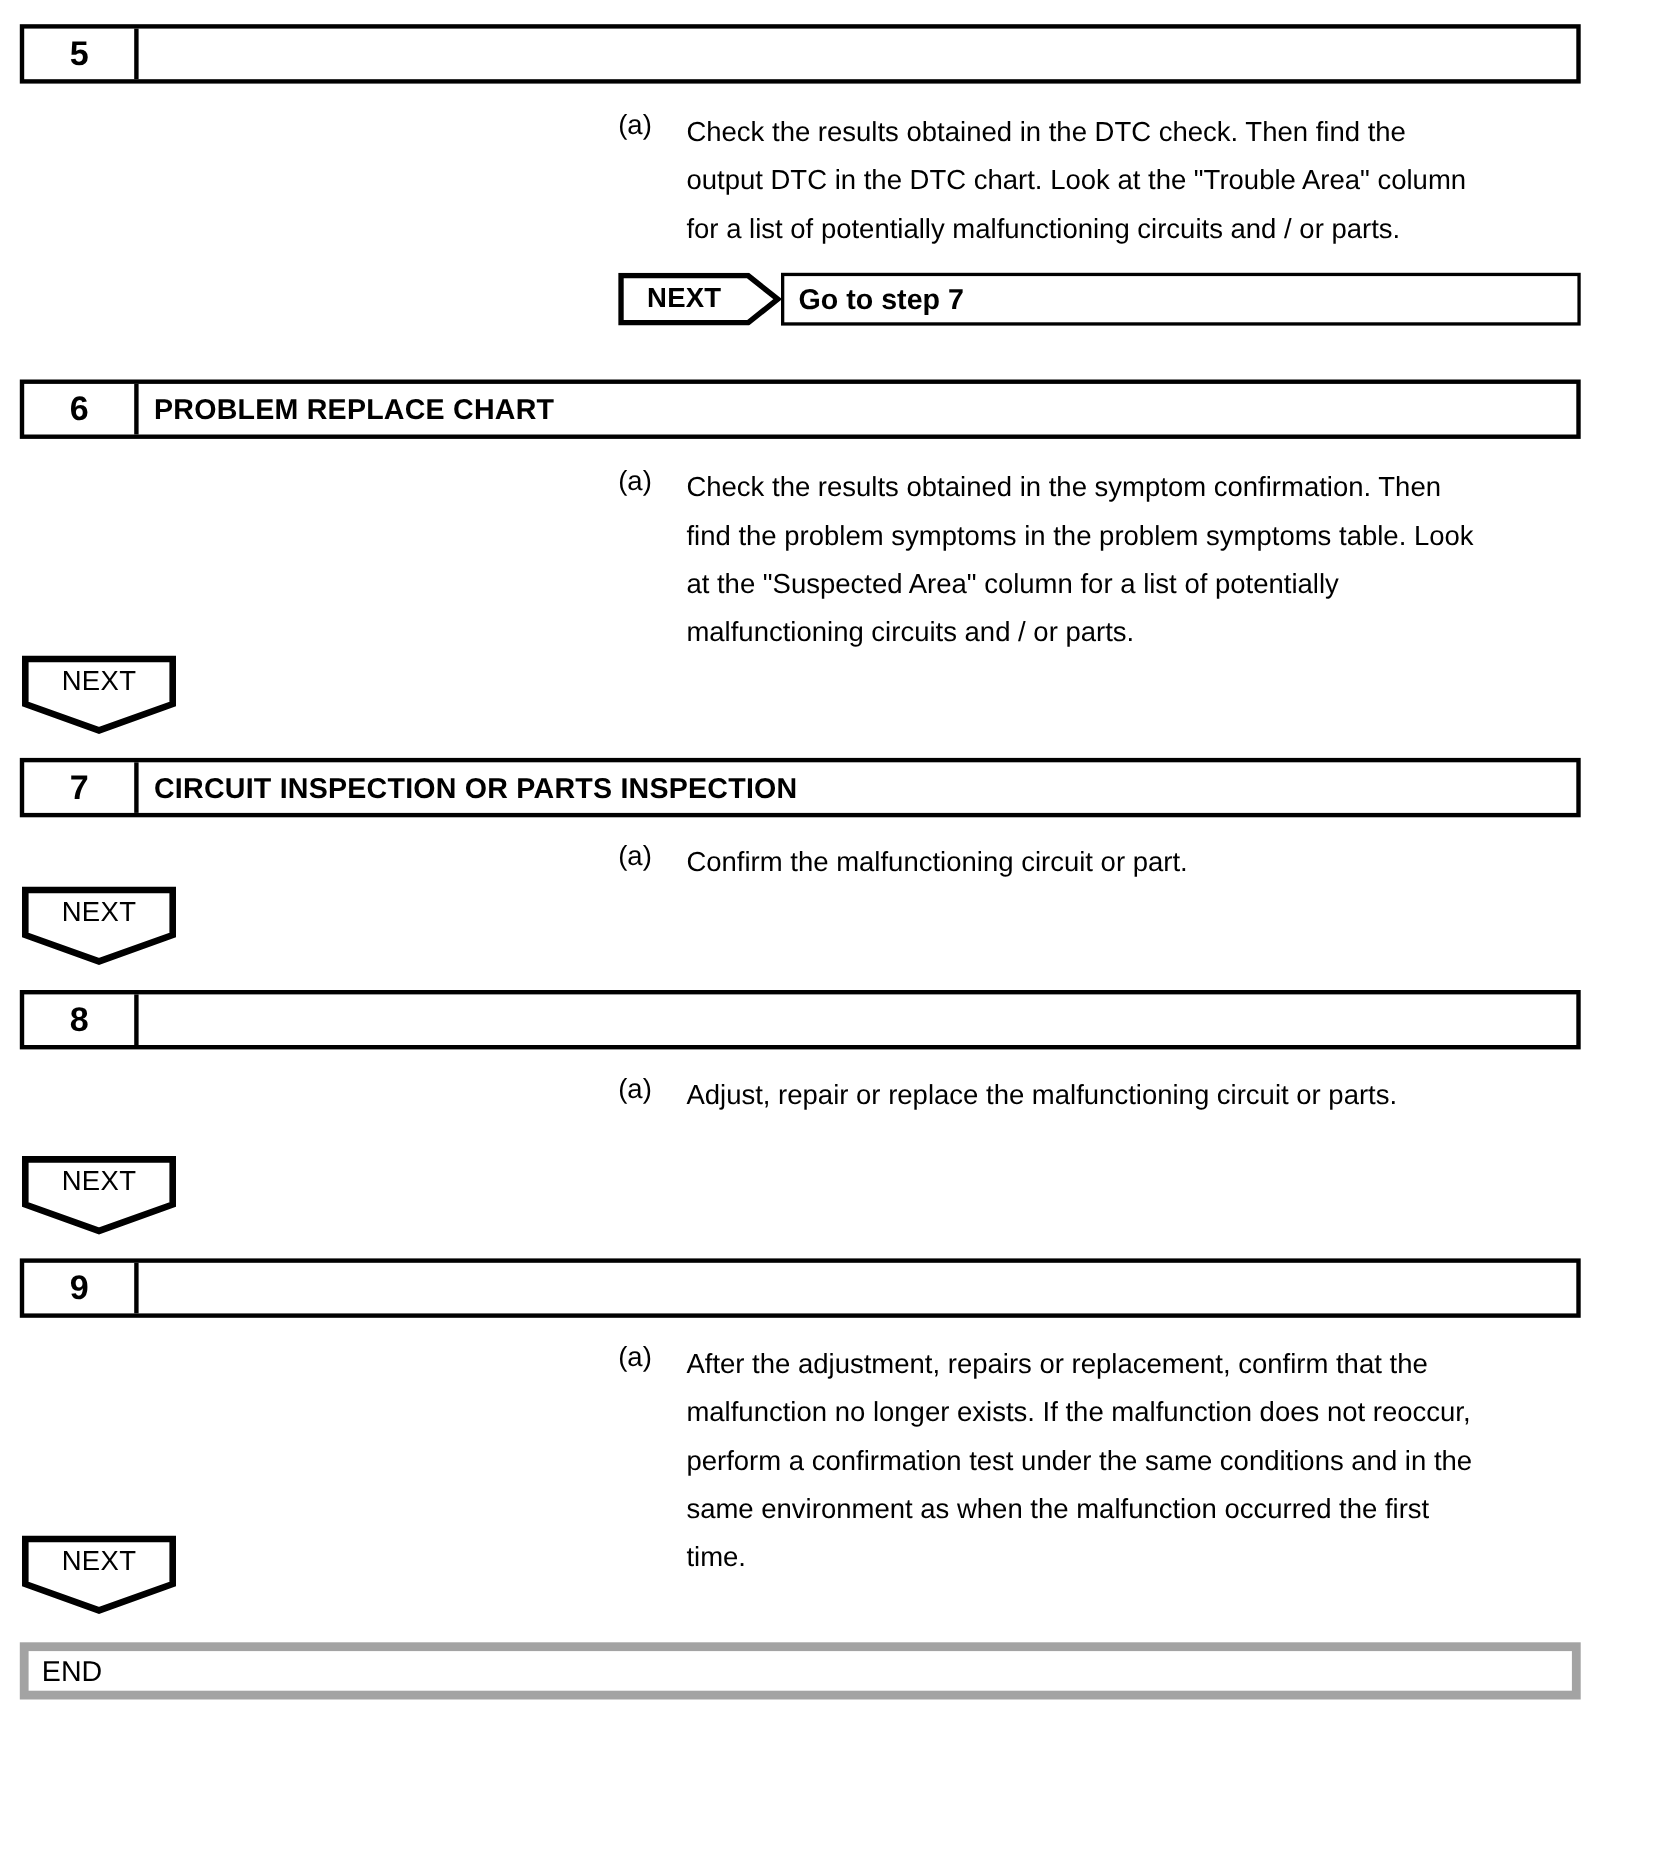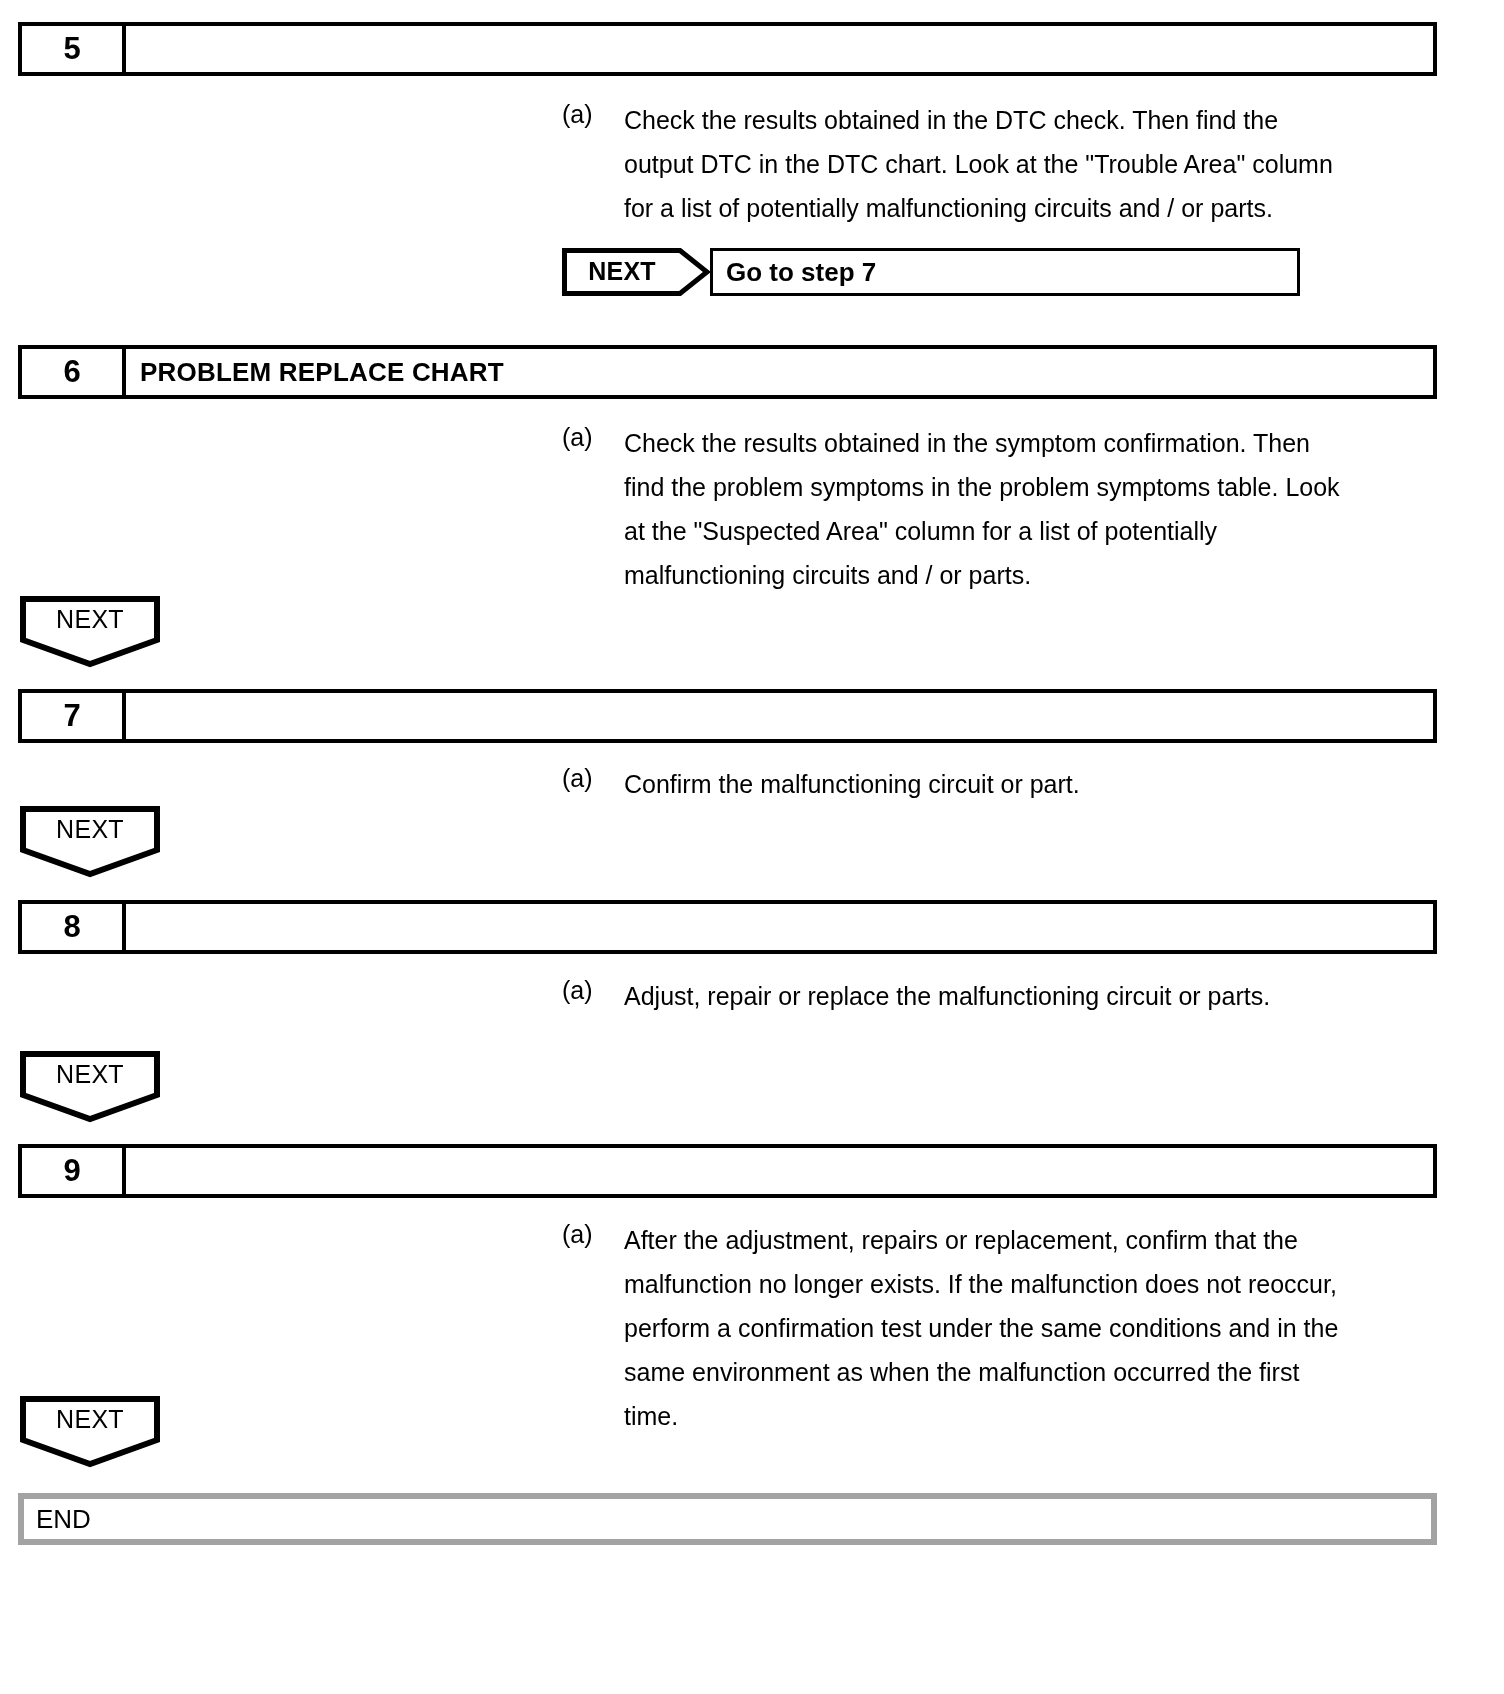--- a/index.html
+++ b/index.html
@@ -126,39 +126,39 @@
     width: 112px;
     text-align: center;
     font-size: 25px;
     font-weight: bold;
     letter-spacing: 0.2px;
   }
   .goto-box {
     position: absolute;
     left: 148px;
     top: 0;
-    width: 590px;
+    width: 727px;
     height: 48px;
     border: 3px solid #000;
     box-sizing: border-box;
     display: flex;
     align-items: center;
     padding-left: 13px;
     font-size: 26px;
     font-weight: bold;
     background: #fff;
   }
 
   
   .end-box {
     position: absolute;
     left: 18px;
     width: 1419px;
     height: 52px;
-    border: 6px solid #a3a3a3;
+    border: 8px solid #a3a3a3;
     box-sizing: border-box;
     display: flex;
     align-items: center;
     padding-left: 12px;
     font-size: 26px;
     font-weight: normal;
     background: #fff;
   }
 </style>
 </head>
@@ -197,20 +197,21 @@
 
   <div class="next-down" style="top:596px;">
     <svg viewBox="0 0 140 72" preserveAspectRatio="none" aria-hidden="true">
       <path d="M 3 3 L 137 3 L 137 44 L 70 68 L 3 44 Z" fill="#ffffff" stroke="#000000" stroke-width="6" stroke-linejoin="miter"></path>
     </svg>
     <div class="nd-label">NEXT</div>
   </div>
 
   <div class="step-header" style="top:689px;">
     <div class="step-num">7</div>
+    <div class="step-title">CIRCUIT INSPECTION OR PARTS INSPECTION</div>
   </div>
 
   <div class="body-block" style="top:762px;">
     <div class="body-marker">(a)</div>
     <div class="body-text">Confirm the malfunctioning circuit or part.</div>
   </div>
 
   <div class="next-down" style="top:806px;">
     <svg viewBox="0 0 140 72" preserveAspectRatio="none" aria-hidden="true">
       <path d="M 3 3 L 137 3 L 137 44 L 70 68 L 3 44 Z" fill="#ffffff" stroke="#000000" stroke-width="6" stroke-linejoin="miter"></path>

